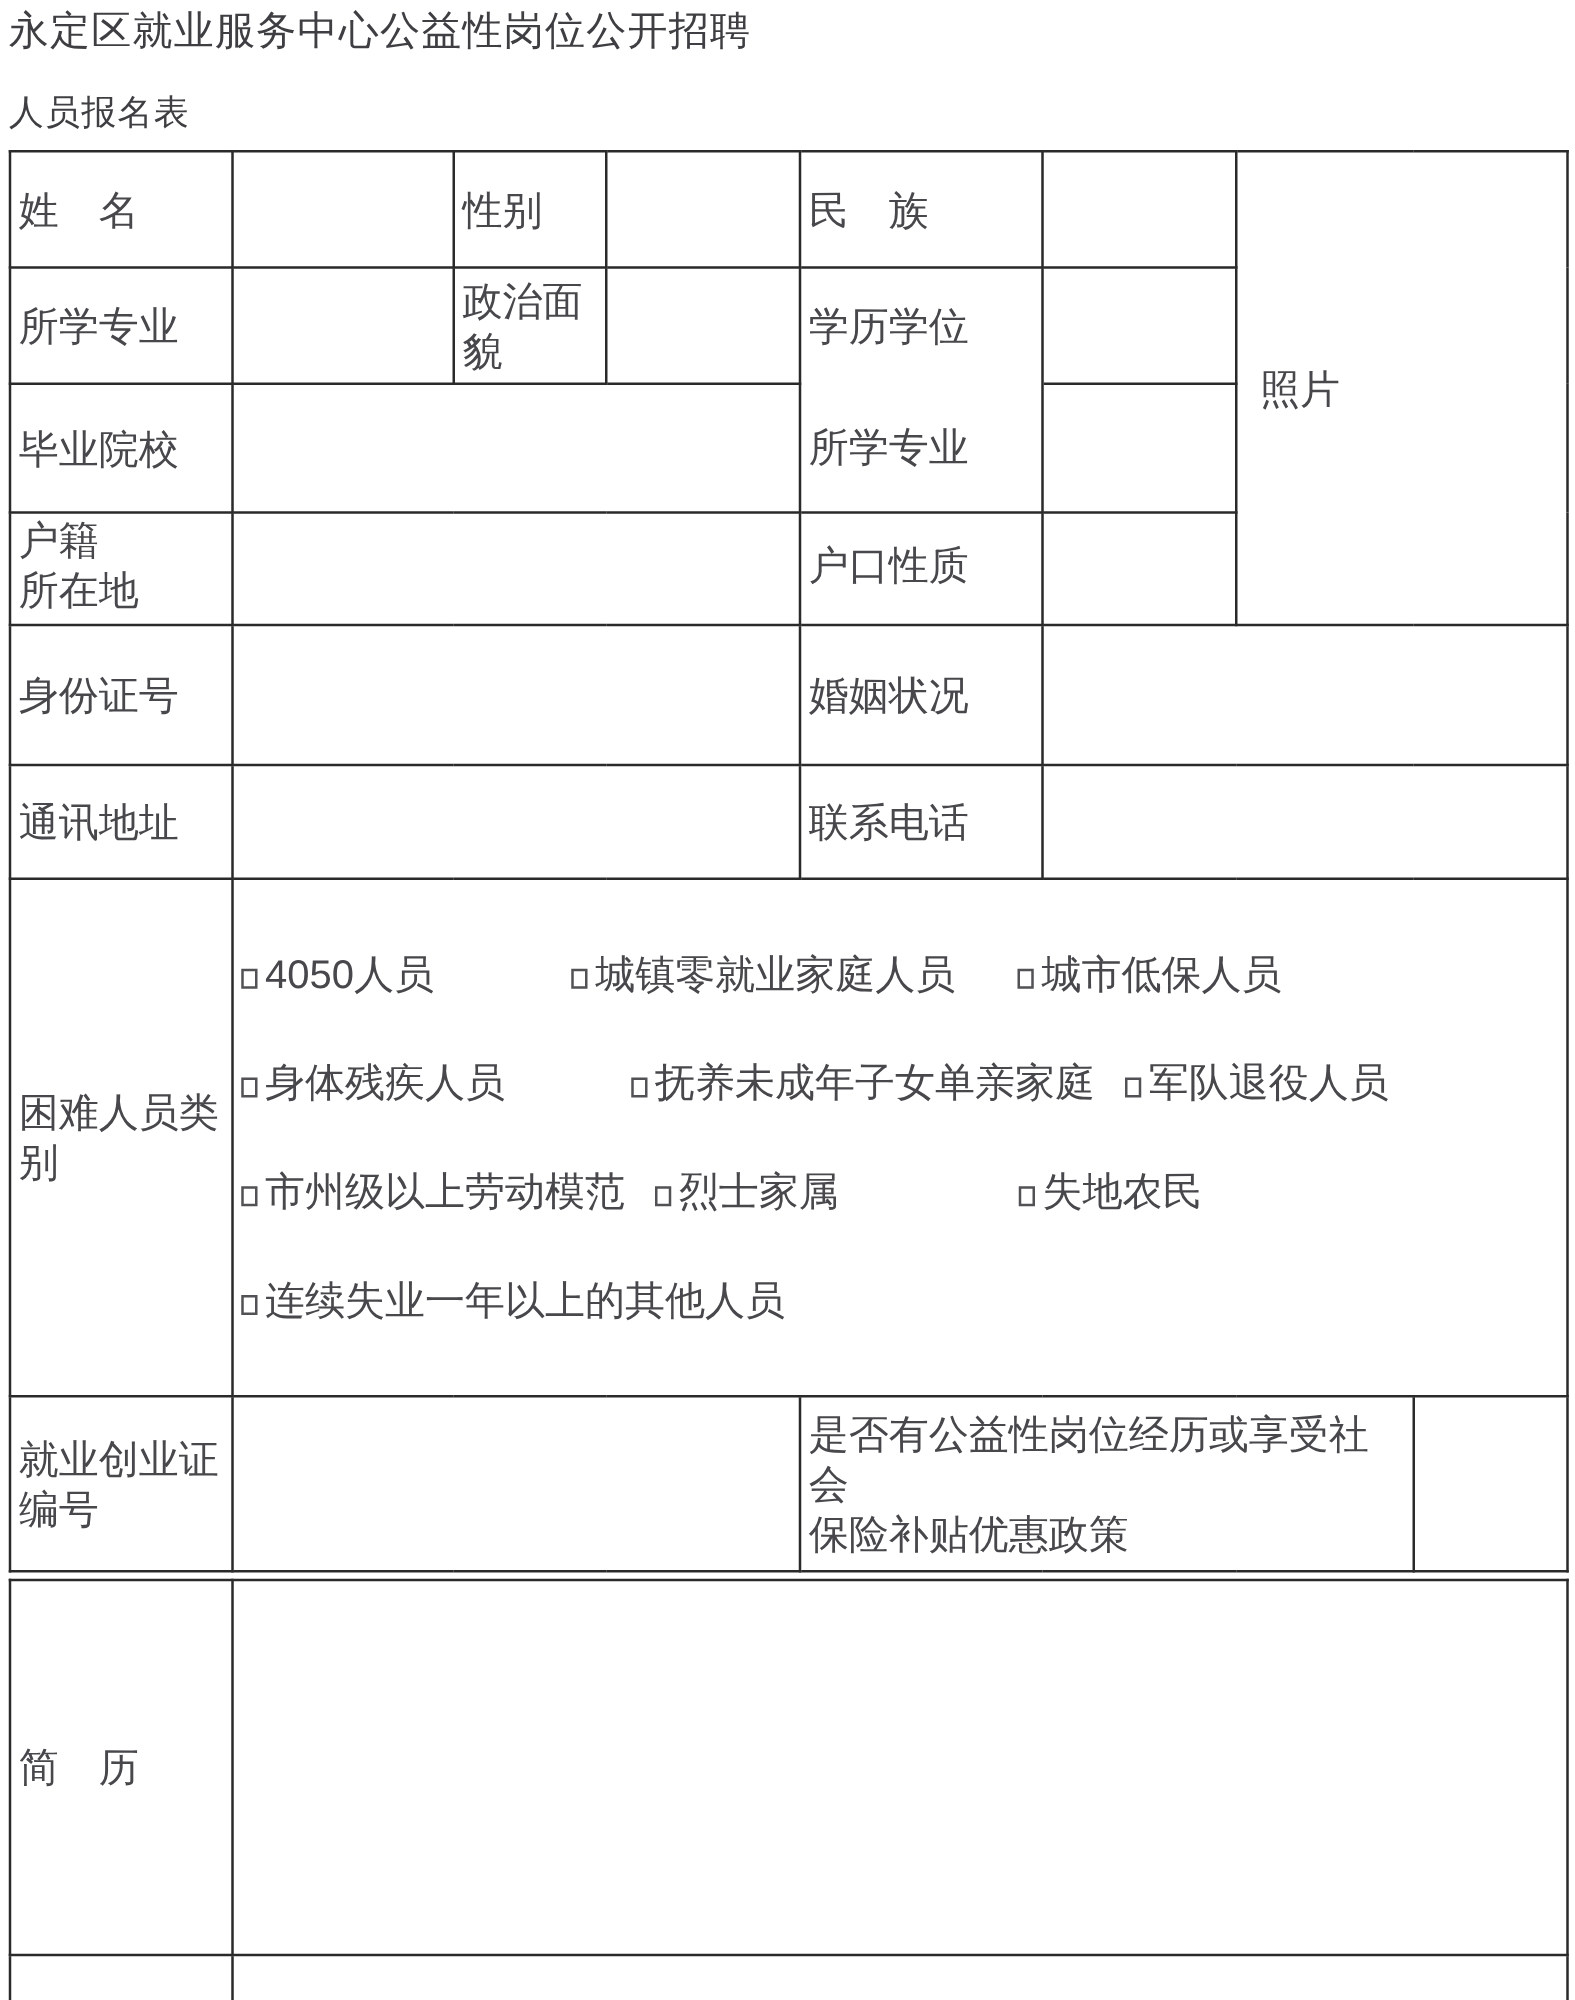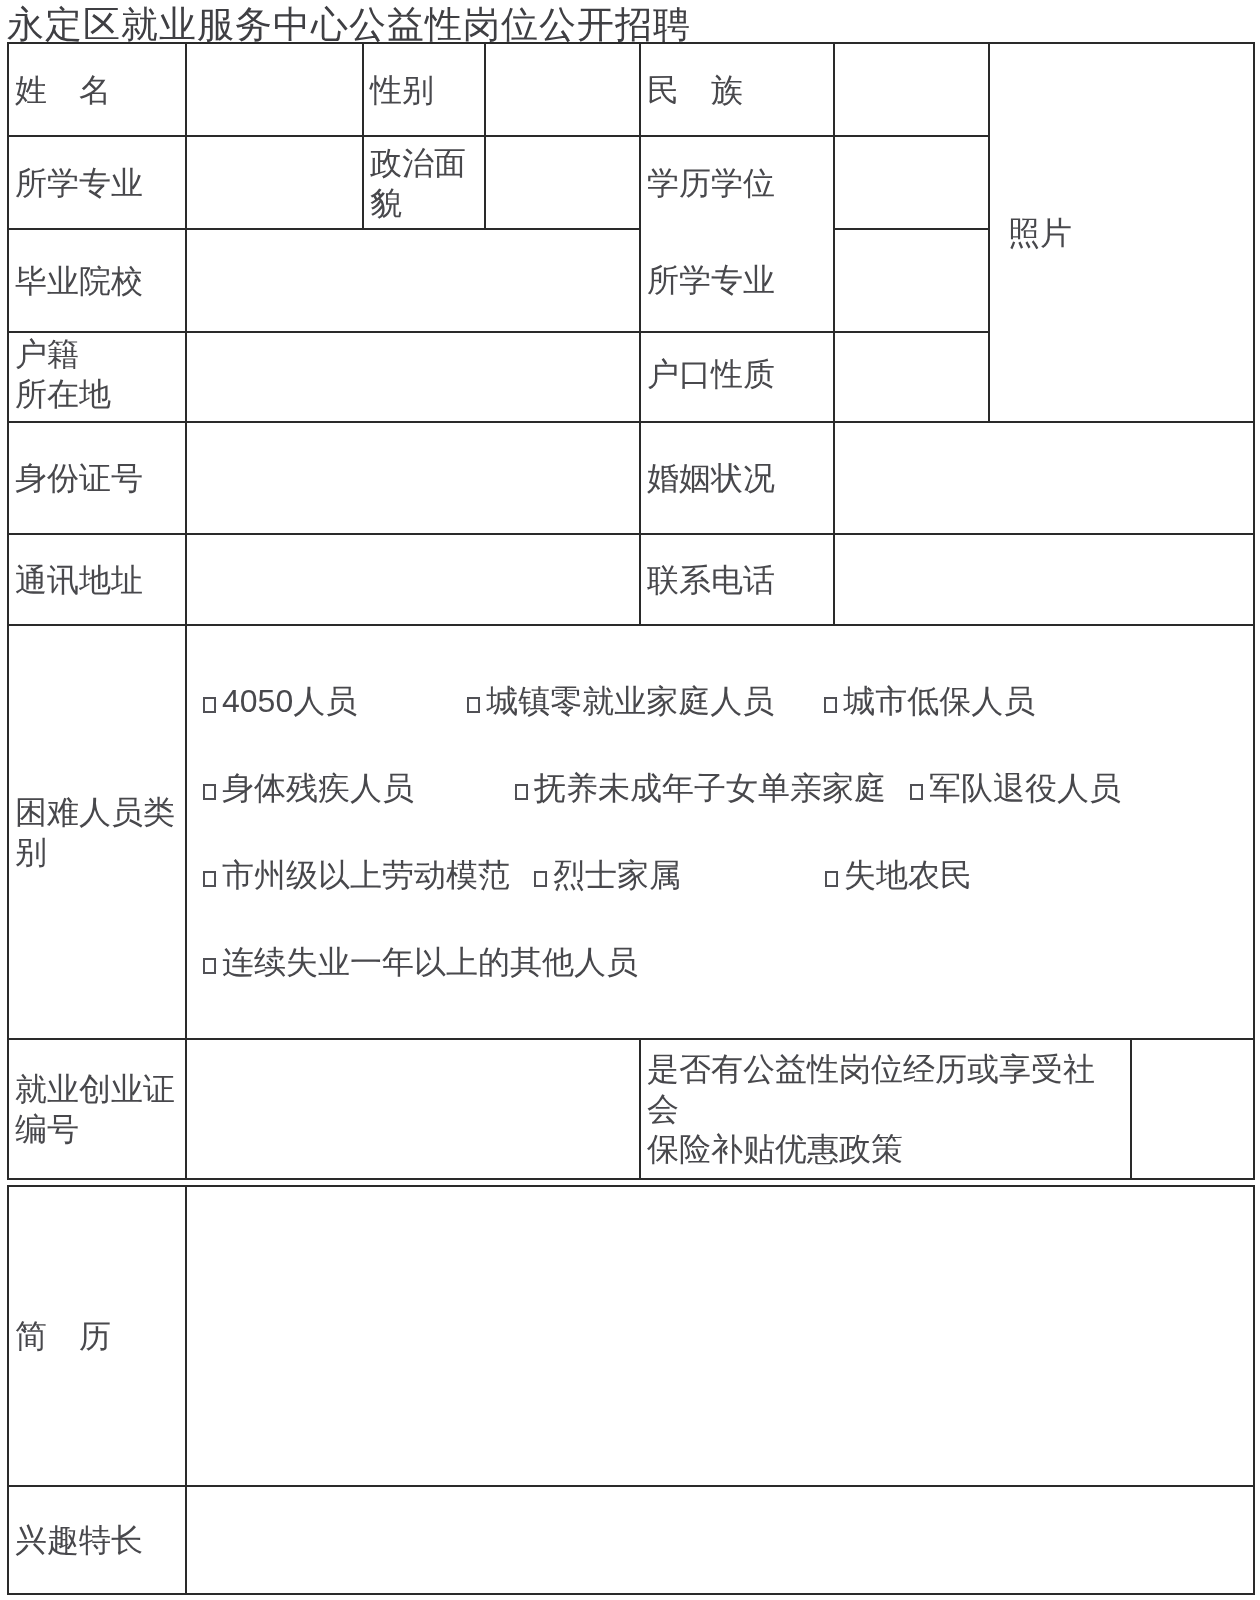--- a/index.html
+++ b/index.html
@@ -3,21 +3,21 @@
 <meta charset="utf-8">
 <style>
   html,body{margin:0;padding:0;background:#ffffff;}
   body{
     width:1260px;
     font-family:"Liberation Sans",sans-serif;
     color:#47474b;
   }
   .page{width:1248px;padding:7px 0 0 7px;}
   .doc-title{
-    font-size:37px;line-height:35px;color:#3f3f43;
+    font-size:32px;line-height:35px;color:#3f3f43;
     letter-spacing:1px;
   }
   .doc-subtitle{
     font-size:28px;line-height:35px;color:#3f3f43;
     margin-top:30px;margin-bottom:13px;letter-spacing:1px;
   }
   table{
     border-collapse:collapse;
     table-layout:fixed;
     width:1246px;
@@ -43,21 +43,21 @@
   tr.r7{height:215px;}
   tr.r8{height:140px;}
   
   tr.b1{height:300px;}
   tr.b2{height:108px;}
   
   .bb-hide{border-bottom-style:hidden;}
   .bt-hide{border-top-style:hidden;}
   .photo-cell{vertical-align:middle;padding-left:18px;}
   
-  .cat-cell{padding:12px 16px;vertical-align:middle;}
+  .cat-cell{padding:12px 6px;vertical-align:middle;}
   .cat-line{line-height:47px;white-space:nowrap;}
   .cat-item{display:inline-block;white-space:nowrap;}
   .cat-box{
     display:inline-block;box-sizing:border-box;
     width:13px;height:16px;
     border:2px solid #515156;
     margin-right:6px;
     vertical-align:-1px;
     background:#fff;
   }
@@ -67,20 +67,21 @@
   .cat-line[data-catline="1"] .cat-item:nth-child(2){margin-right:24px;}
   .cat-line[data-catline="2"] .cat-item:nth-child(1){margin-right:24px;}
   .cat-line[data-catline="2"] .cat-item:nth-child(2){margin-right:144px;}
 </style>
 </head>
 <body>
 
 <div class="page">
 
   <div class="doc-title">永定区就业服务中心公益性岗位公开招聘</div>
+  <div class="doc-subtitle">人员报名表</div>
 
   <table class="t1">
     <colgroup>
       <col style="width:178px">
         <col style="width:177px">
         <col style="width:122px">
         <col style="width:155px">
       <col style="width:194px">
         <col style="width:155px">
         <col style="width:142px">

